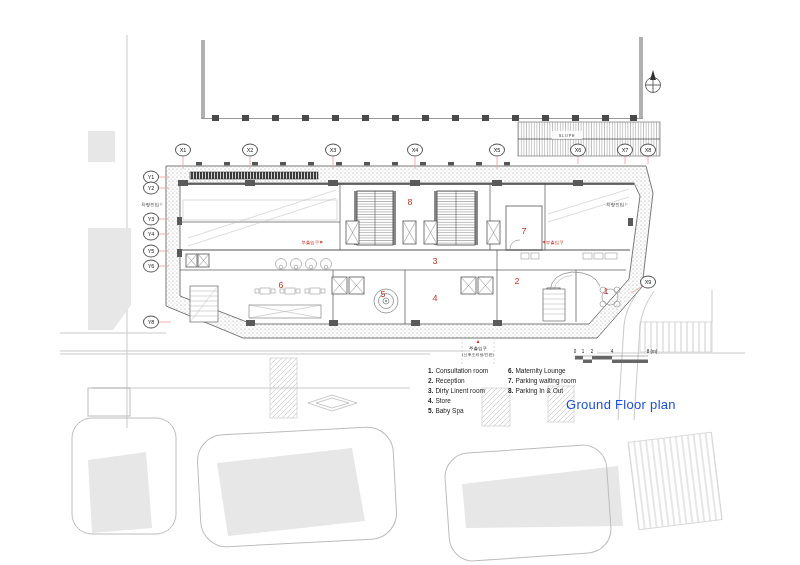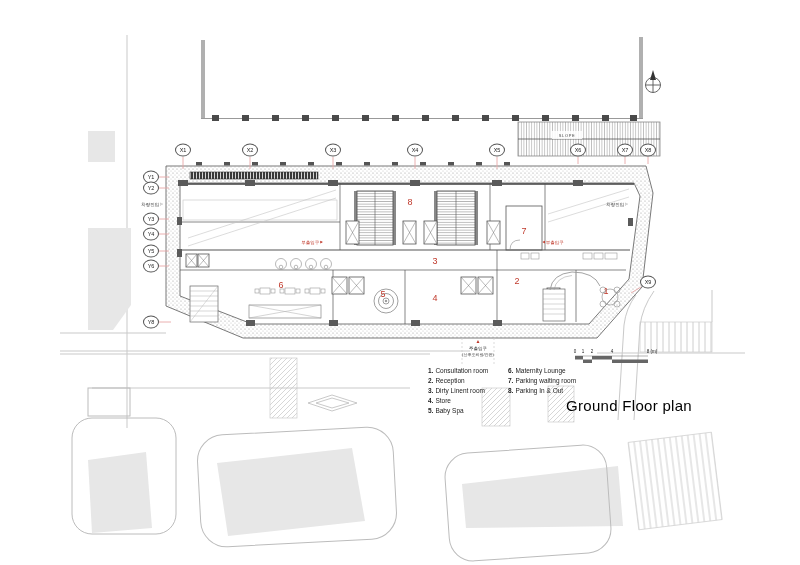--- a/index.html
+++ b/index.html
@@ -14,21 +14,21 @@
         font-weight:400;}
   .ann{font-size:4.5px;color:#333;display:flex;align-items:center;gap:1px;}
   .ann.red{color:#c0392b;}
   .ann .arr{font-size:3.5px;line-height:1;}
   .slope{font-size:4px;letter-spacing:0.6px;color:#444;}
   .stick{position:absolute;transform:translate(-50%,-50%);font-size:4.5px;color:#222;}
   .legend{position:absolute;left:428px;top:366px;font-size:6.5px;line-height:10px;color:#222;}
   .legend.c2{left:508px;}
   .lrow{display:flex;gap:2px;}
   .lrow b{font-weight:700;}
-  .title{position:absolute;left:566px;top:397px;font-size:15px;color:#000000;
+  .title{position:absolute;left:566px;top:397px;font-size:13px;color:#1d4ed8;
          letter-spacing:0.3px;}
   .ent-mark{position:absolute;transform:translate(-50%,-50%);color:#c0392b;font-size:5px;line-height:1;}
   .ent-txt{position:absolute;transform:translate(-50%,-50%);font-size:4.5px;color:#333;}
   .ent-sub{position:absolute;transform:translate(-50%,-50%);font-size:4px;color:#333;}
 </style>
 </head>
 <body>
 
 <div class="stage">
 

